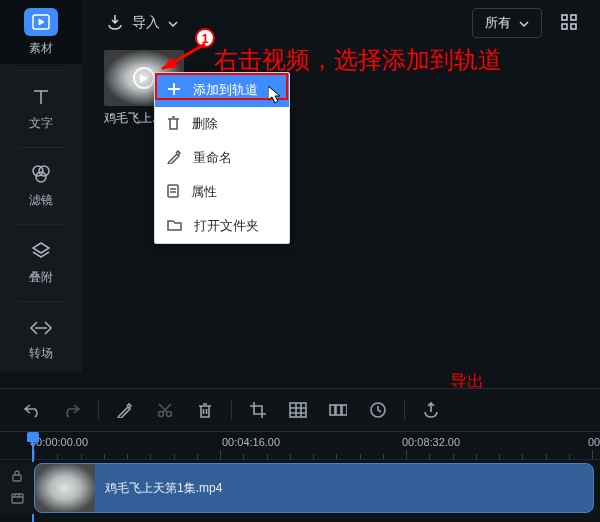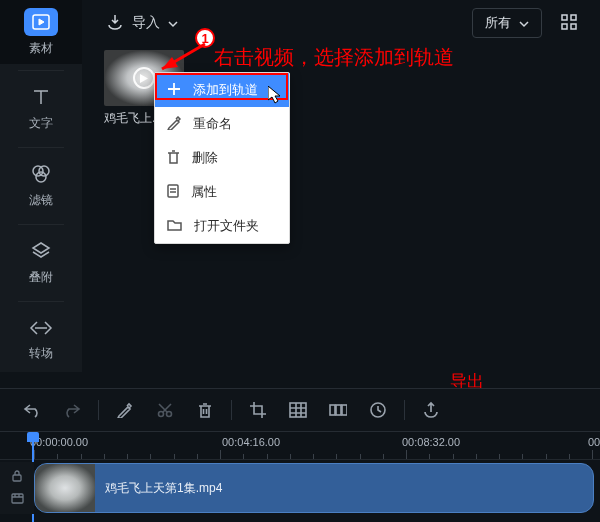--- a/index.html
+++ b/index.html
@@ -31,21 +31,21 @@
 
   
   .ctx { position:absolute; left:154px; top:72px; width:136px; background:#ffffff; border:1px solid #d9d9d9; border-radius:2px; box-shadow: 0 4px 12px rgba(0,0,0,.35); overflow:hidden; }
   .ctx-item { display:flex; align-items:center; gap:12px; padding:8px 12px; font-size:13px; color:#2a2a2a; cursor:pointer; }
   .ctx-item.active { background:#3f8cff; color:#fff; }
   .ctx-item svg { stroke:#555; }
   .ctx-item.active svg { stroke:#fff; fill:#fff; }
 
   
   .anno-red-rect { position:absolute; border:2px solid #ff0000; pointer-events:none; }
-  .anno-text { position:absolute; color:#ff0000; font-size:20px; font-weight:400; pointer-events:none; }
+  .anno-text { position:absolute; color:#ff0000; font-size:24px; font-weight:400; pointer-events:none; }
   .anno-badge { position:absolute; width:20px; height:20px; border:2px solid #ff0000; border-radius:50%; background:#fff; display:flex; align-items:center; justify-content:center; font-size:13px; color:#ff0000; font-weight:bold; pointer-events:none; }
   .anno-arrow { position:absolute; pointer-events:none; }
   .cursor { position:absolute; pointer-events:none; }
 
   
   .toolbar { position:absolute; left:0; right:0; top:388px; height:44px; display:flex; align-items:center; padding:0 12px; gap:0; border-top:1px solid #262c33; border-bottom:1px solid #262c33; background:#0f1419; }
   .tb-btn { width:40px; height:36px; display:flex; align-items:center; justify-content:center; cursor:pointer; color:#9aa3ad; }
   .tb-btn svg { stroke:#9aa3ad; }
   .tb-btn.disabled svg { stroke:#4d555e; }
   .tb-sep { width:1px; height:20px; background:#2b323a; margin:0 6px; }
@@ -57,21 +57,21 @@
   .ruler .tick-area { position:absolute; left:34px; right:8px; top:0; bottom:0;}
   .tick { position:absolute; bottom:0; width:1px; height:5px; background:#3a4149; }
   .tick.big { height:9px; }
   .tick-label { position:absolute; top:4px; font-size:11px; color:#aeb6c0; transform:translateX(-4px); }
   .playhead { position:absolute; left:32px; top:0; width:2px; height:120px; background:#3f8cff; }
   .playhead::before { content:""; position:absolute; left:-5px; top:0; width:12px; height:10px; background:#3f8cff; border-radius:2px 2px 0 0;}
 
   .track { position:absolute; left:0; right:0; top:30px; height:52px; display:flex; align-items:center; }
   .track-head { width:34px; height:100%; display:flex; flex-direction:column; align-items:center; justify-content:center; gap:4px; background:#12171c; }
   .track-head svg { stroke:#6d7884; }
-  .clip { position:absolute; left:34px; top:31px; right:6px; height:50px; background:#335f99; border:1px solid #4b7fc2; border-radius:13px; display:flex; align-items:center; overflow:hidden; }
+  .clip { position:absolute; left:34px; top:31px; right:6px; height:50px; background:#335f99; border:1px solid #4b7fc2; border-radius:8px; display:flex; align-items:center; overflow:hidden; }
   .clip-thumb { width:60px; height:100%; background: radial-gradient(ellipse at center, #dfe2e4 0%, #b6baba 35%, #464a4a 75%); }
   .clip-label { padding-left:10px; font-size:12px; color:#e8eef6; }
 </style>
 </head>
 <body>
 
 <div class="app">
 
   <div class="sidebar">
     <div class="side-item active">
@@ -173,30 +173,30 @@
   </div>
 
   <div class="ctx">
     <div class="ctx-item active">
       <span><svg width="14" height="14" viewBox="0 0 14 14" stroke-width="1.8">
             <path d="M7 1 V13 M1 7 H13"></path>
           </svg></span>
       <span>添加到轨道</span>
     </div>
     <div class="ctx-item">
+      <span><svg width="13" height="14" viewBox="0 0 13 14" fill="none" stroke-width="1.5">
+            <path d="M1 3 H12 M3 3 V13 H10 V3 M5 1 H8"></path>
+          </svg></span>
+      <span>删除</span>
+    </div>
+    <div class="ctx-item">
       <span><svg width="14" height="14" viewBox="0 0 14 14" fill="none" stroke-width="1.5">
             <path d="M2 12 L10 4 L12 6 L4 14 L1 14 Z M9 3 L11 1 L13 3 L11 5"></path>
           </svg></span>
       <span>重命名</span>
-    </div>
-    <div class="ctx-item">
-      <span><svg width="13" height="14" viewBox="0 0 13 14" fill="none" stroke-width="1.5">
-            <path d="M1 3 H12 M3 3 V13 H10 V3 M5 1 H8"></path>
-          </svg></span>
-      <span>删除</span>
     </div>
     <div class="ctx-item">
       <span><svg width="12" height="14" viewBox="0 0 12 14" fill="none" stroke-width="1.5">
             <rect x="1" y="1" width="10" height="12" rx="1"></rect>
             <path d="M3 5 H9 M3 8 H9"></path>
           </svg></span>
       <span>属性</span>
     </div>
     <div class="ctx-item">
       <span><svg width="15" height="12" viewBox="0 0 15 12" fill="none" stroke-width="1.5">

